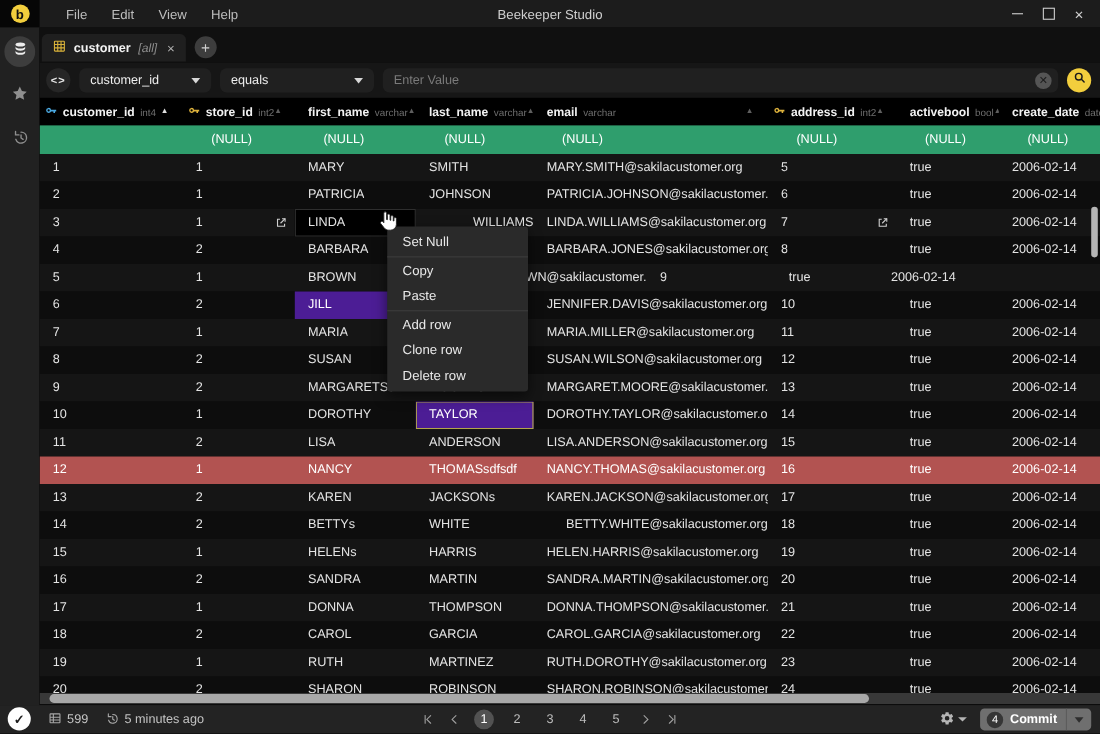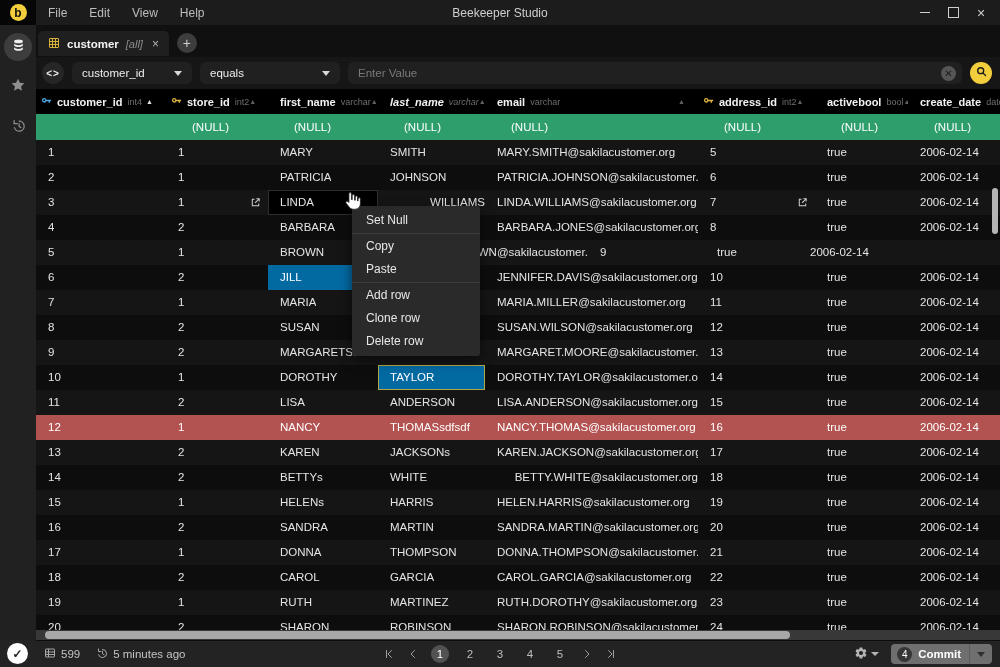--- a/index.html
+++ b/index.html
@@ -1,21 +1,21 @@
 <!DOCTYPE html>
 <html><head>
 <meta charset="utf-8">
 <style>
   html,body{margin:0;padding:0;background:#0c0c0c;font-family:"Liberation Sans",sans-serif;}
   .app{position:relative;width:1000px;height:667px;overflow:hidden;background:#0c0c0c;color:#e4e4e4;}
   
   .titlebar{position:absolute;top:0;left:0;right:0;height:25px;background:#1c1c1c;display:flex;align-items:center;}
   .logo{width:36px;height:25px;background:#060606;display:flex;align-items:center;justify-content:center;flex:0 0 36px;}
   .logo-circle{width:17px;height:17px;border-radius:50%;background:#f2ce3d;color:#111;font-weight:bold;font-size:12px;display:flex;align-items:center;justify-content:center;line-height:1;}
-  .menubar{display:flex;gap:22px;margin-left:12px;}
+  .menubar{display:flex;gap:22px;margin-left:24px;}
   .menu-item{font-size:12px;color:#bdbdbd;cursor:default;}
   .wtitle{position:absolute;left:0;right:0;text-align:center;font-size:12px;color:#cfcfcf;pointer-events:none;}
   .wcontrols{margin-left:auto;display:flex;align-items:center;gap:14px;padding-right:12px;z-index:2;}
   .wc{width:14px;height:14px;display:flex;align-items:center;justify-content:center;color:#cfcfcf;}
   .wc .minus{display:block;width:10px;border-top:1.5px solid #cfcfcf;}
   .wc .sq{display:block;width:9px;height:9px;border:1.5px solid #cfcfcf;}
   .wc .x{font-size:14px;line-height:1;color:#cfcfcf;}
   
   .sidebar{position:absolute;top:25px;left:0;width:36px;bottom:26px;background:#212121;display:flex;flex-direction:column;align-items:center;padding-top:8px;gap:12px;}
   .sb-item{width:28px;height:28px;border-radius:50%;display:flex;align-items:center;justify-content:center;color:#8f8f8f;}
@@ -55,21 +55,21 @@
   .insert-row .cell{line-height:26px;color:#fff;}
   .insert-row .cell.null{padding-left:26px;}
   .tbody{}
   .row{height:25px;display:flex;}
   .row:nth-child(odd){background:#151515;}
   .row:nth-child(even){background:#0d0d0d;}
   .row.deleted{background:#b25351;}
   .row.deleted .cell{color:#fff;}
   .cell{box-sizing:border-box;padding-left:12px;font-size:11.5px;line-height:25px;color:#e4e4e4;overflow:hidden;white-space:nowrap;display:flex;align-items:center;}
   .cell .txt{overflow:hidden;white-space:nowrap;}
-  .cell.edited{background:#0369a1;color:#fff;}
+  .cell.edited{background:#4c1d95;color:#fff;}
   .cell.edited.selected{box-shadow:inset 0 0 0 1px #b2a64c;}
   .cell.selected-cell{background:#000000;box-shadow:inset 0 0 0 1px #2e2e2e;}
   .expand{margin-left:auto;margin-right:7px;color:#d0d0d0;display:flex;}
   
   .hscroll{position:absolute;left:0;right:0;bottom:1px;height:10px;background:#383838;}
   .hscroll .thumb{position:absolute;left:9px;top:1px;width:745px;height:8px;border-radius:4px;background:#a8a8a8;}
   .vscroll{position:absolute;right:2px;top:163px;width:6px;height:46px;border-radius:3px;background:#b5b5b5;}
   
   .statusbar{position:absolute;left:0;right:0;bottom:0;height:26px;background:#232323;display:flex;align-items:center;font-size:11.5px;color:#c3c3c3;}
   .check-btn{position:absolute;left:7px;bottom:3px;width:21px;height:21px;border-radius:50%;background:#fff;color:#1c1c1c;font-size:12px;font-weight:bold;display:flex;align-items:center;justify-content:center;}
@@ -205,21 +205,21 @@
           </span>
           <span class="cname">store_id</span>
           <span class="ctype">int2</span>
           <span class="sort">▲</span>
         </div>
         <div class="th" style="width: 110px;">
           <span class="cname">first_name</span>
           <span class="ctype">varchar</span>
           <span class="sort">▲</span>
         </div>
-        <div class="th" style="width: 107px; font-style: italic;">
+        <div class="th" style="width: 107px;">
           <span class="cname">last_name</span>
           <span class="ctype">varchar</span>
           <span class="sort">▲</span>
         </div>
         <div class="th" style="width: 213px;">
           <span class="cname">email</span>
           <span class="ctype">varchar</span>
           <span class="sort">▲</span>
         </div>
         <div class="th haskey" style="width: 117px;">

